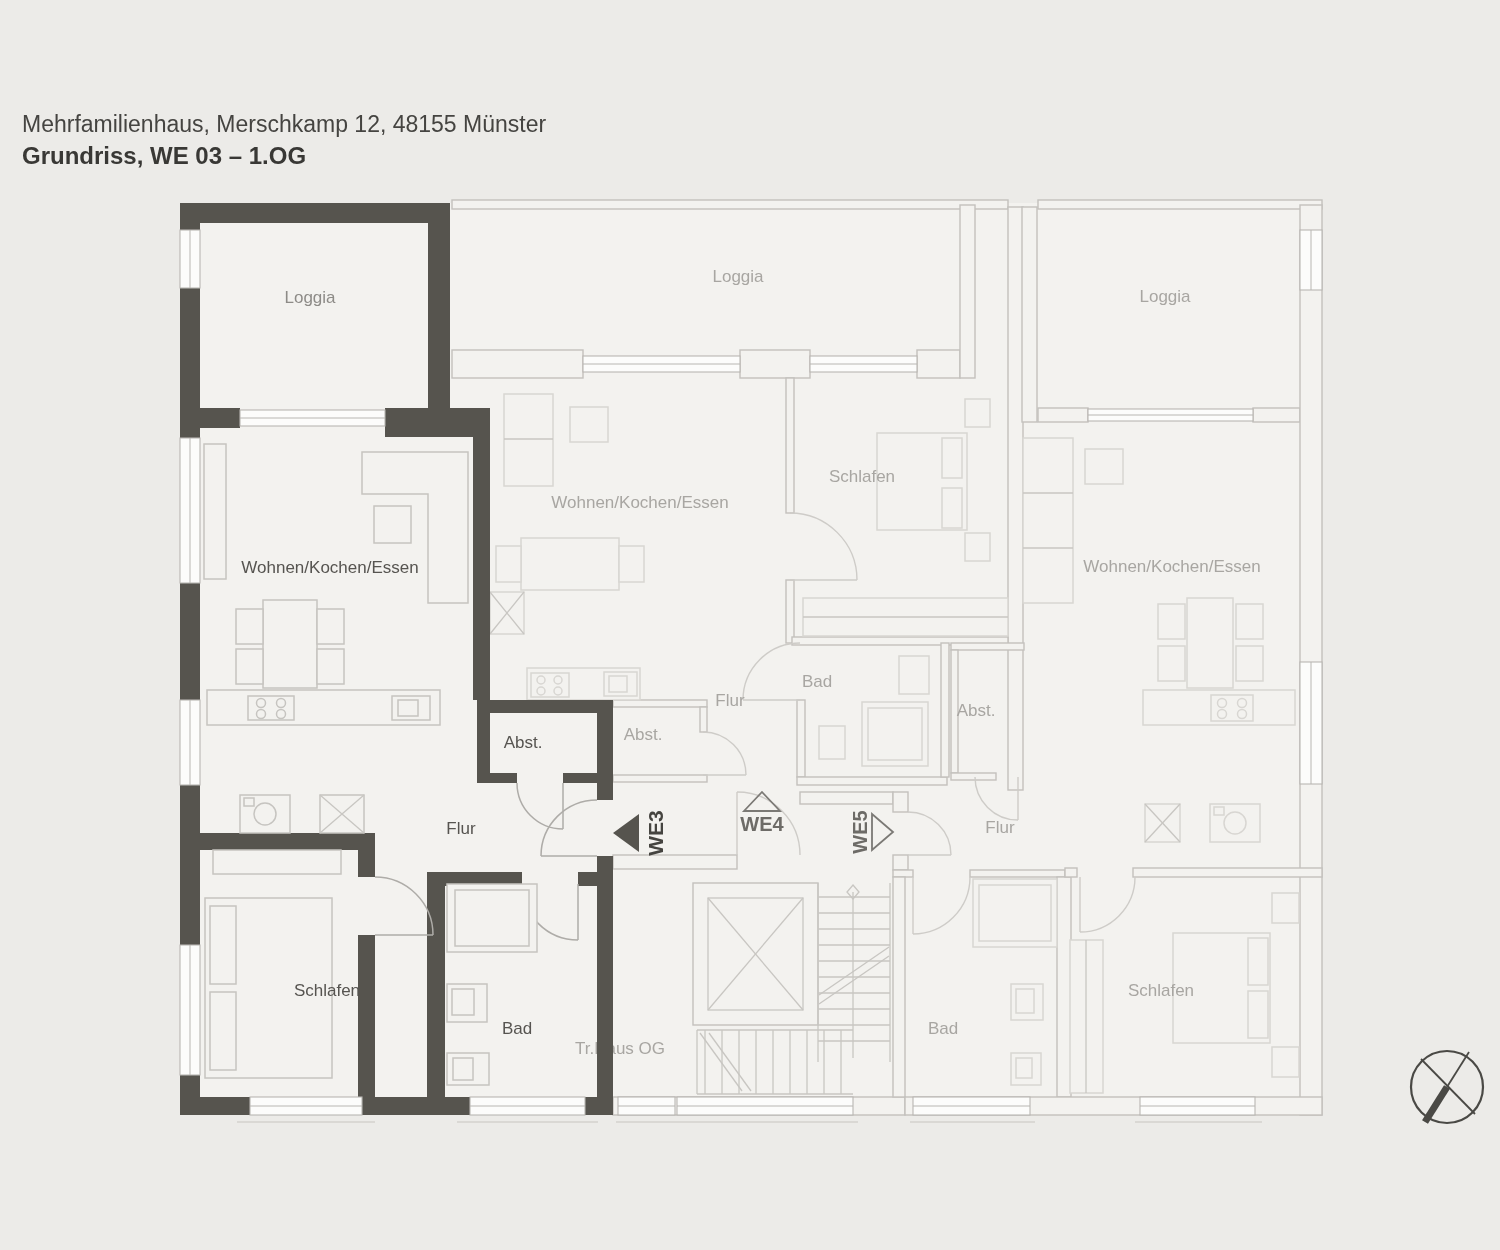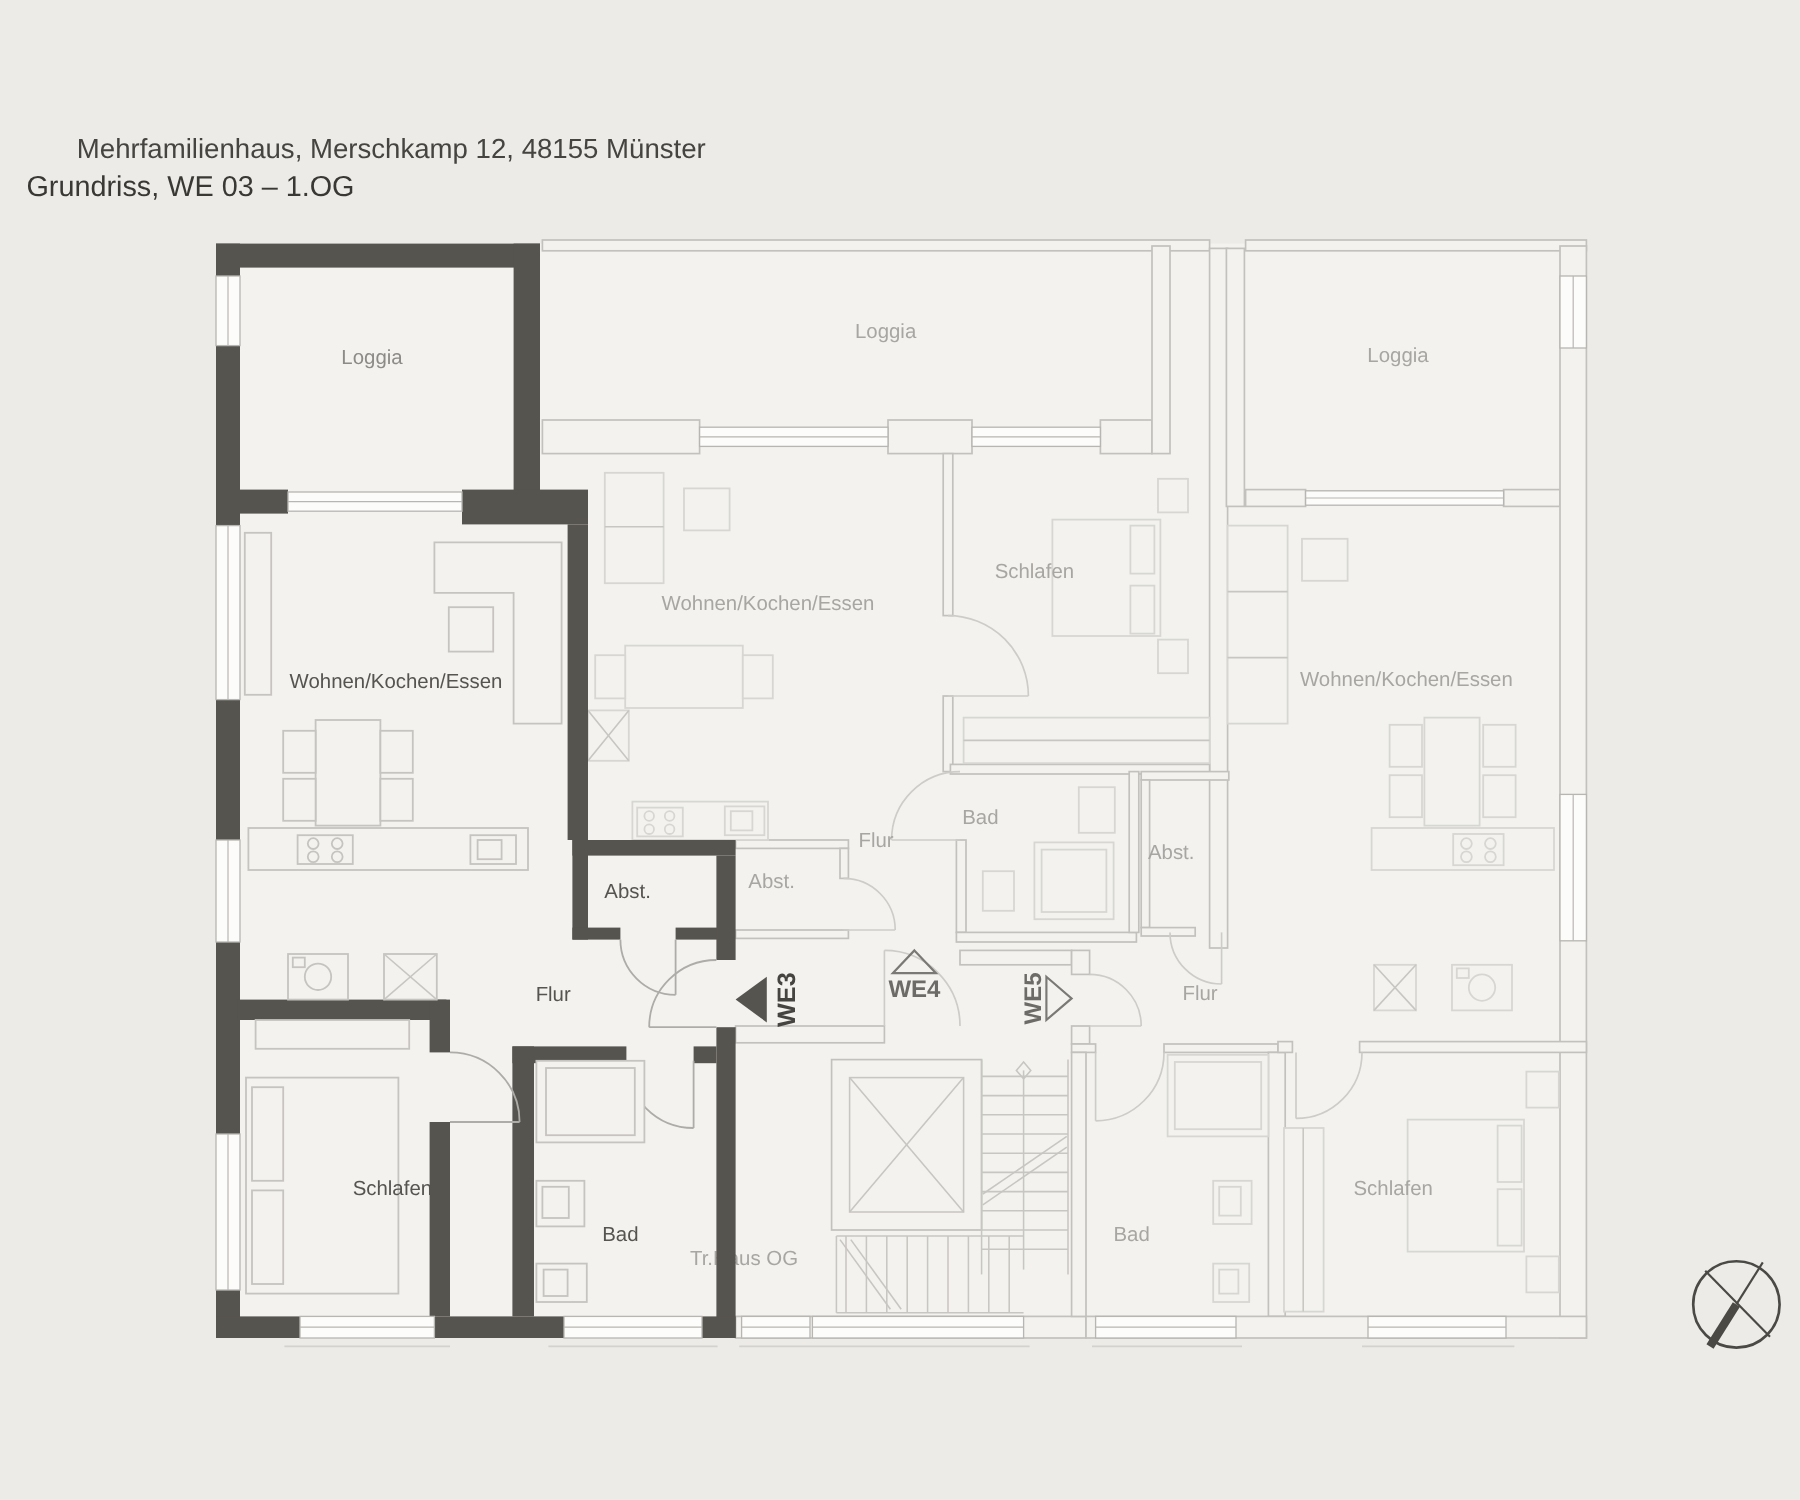--- a/index.html
+++ b/index.html
@@ -1,20 +1,20 @@
 <!DOCTYPE html>
 <html><head>
 <meta charset="utf-8">
 <style>
   html,body{margin:0;padding:0;background:#ecebe8;}
   .stage{position:relative;width:1500px;height:1250px;background:#ecebe8;overflow:hidden;
          font-family:"Liberation Sans",sans-serif;}
   .hdr{position:absolute;left:22px;color:#3f3e3b;}
-  .hdr.address{top:111px;font-size:23px;font-weight:400;color:#454441;margin-left:42px;}
-  .hdr.title{top:142px;font-size:24px;font-weight:400;color:#393835;}
+  .hdr.address{top:111px;font-size:23px;font-weight:400;color:#454441;}
+  .hdr.title{top:142px;font-size:24px;font-weight:700;color:#393835;}
   svg{position:absolute;left:0;top:0;}
   
   .w   {fill:#f3f2ef;stroke:#c3c1bd;stroke-width:1.4;}
   .win {fill:#fcfcfb;stroke:#b8b6b2;stroke-width:1.1;}
   .wline{stroke:#b8b6b2;stroke-width:1;}
   .f   {fill:#f3f2ef;stroke:#d8d6d2;stroke-width:1.5;}
   .f3  {fill:#f3f2ef;stroke:#c6c4c0;stroke-width:1.5;}
   .arc {fill:none;stroke:#ceccc8;stroke-width:1.4;}
   .arc3{fill:none;stroke:#aeaca8;stroke-width:1.5;}
   .dk  {fill:#56544e;stroke:none;}

